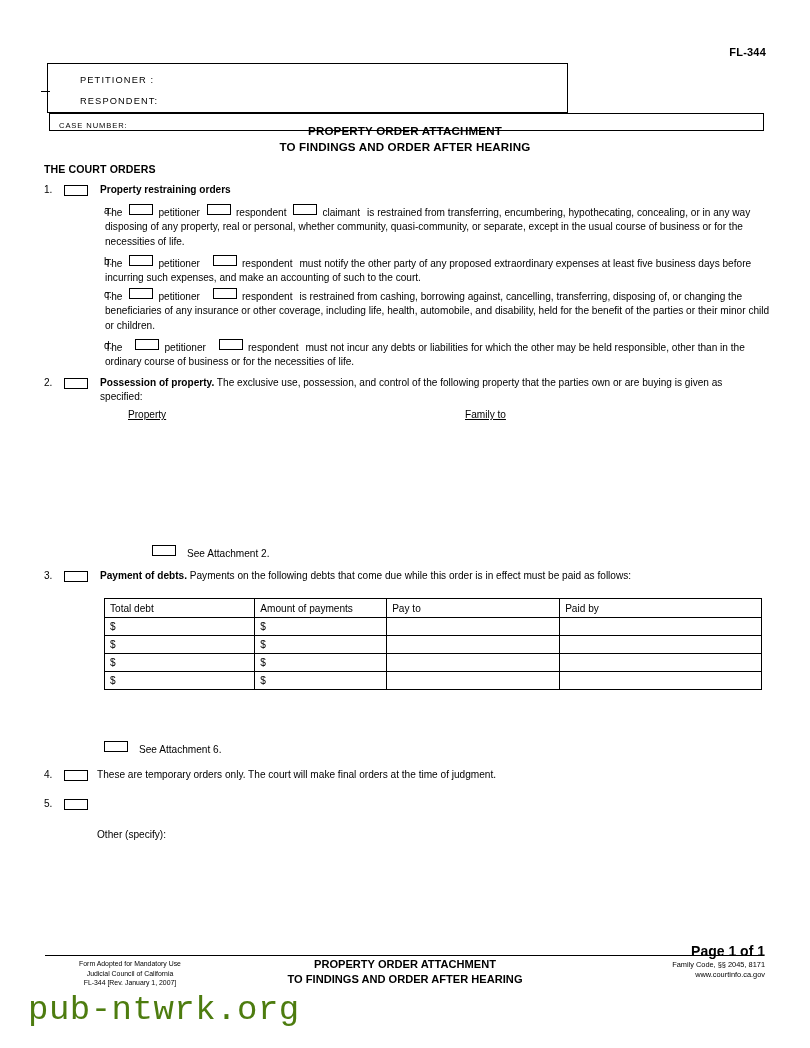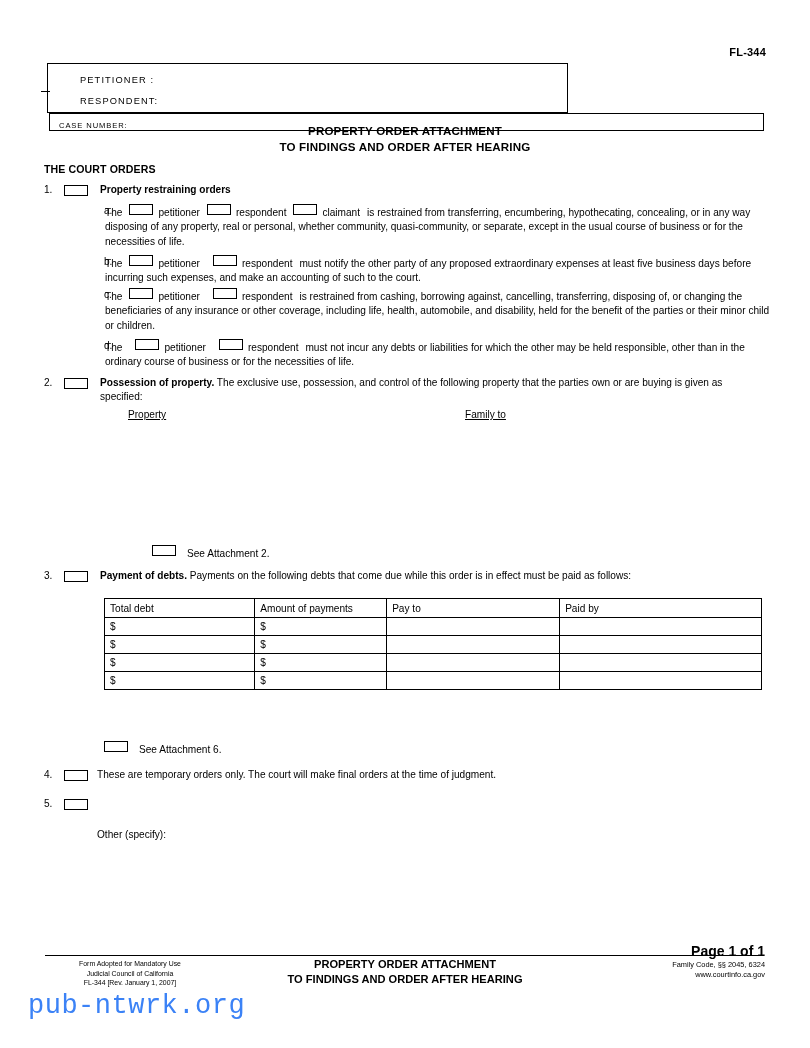--- a/index.html
+++ b/index.html
@@ -262,22 +262,22 @@
     line-height: 10.4px;
     text-align: right;
   }
 
   
   .watermark {
     position: absolute;
     left: 28px;
     top: 991px;
     font-family: "Liberation Mono", monospace;
-    font-size: 27px;
-    color: #3b82f6;
+    font-size: 34px;
+    color: #4d7c0f;
     letter-spacing: 0.5px;
     white-space: nowrap;
   }
 </style>
 </head>
 <body>
 
 <div id="page">
 
   <div class="form-number">FL-344</div>
@@ -420,19 +420,19 @@
     <div>Judicial Council of California</div>
     <div>FL-344 [Rev. January 1, 2007]</div>
   </div>
 
   <div class="footer-center">
     <div>PROPERTY ORDER ATTACHMENT</div>
     <div>TO FINDINGS AND ORDER AFTER HEARING</div>
   </div>
 
   <div class="footer-right">
-    <div>Family Code, §§ 2045, 6324</div>
+    <div>Family Code, §§ 2045, 8171</div>
     <div>www.courtinfo.ca.gov</div>
   </div>
 
   <div class="watermark">pub-ntwrk.org</div>
 
 </div>
 
 </body></html>

